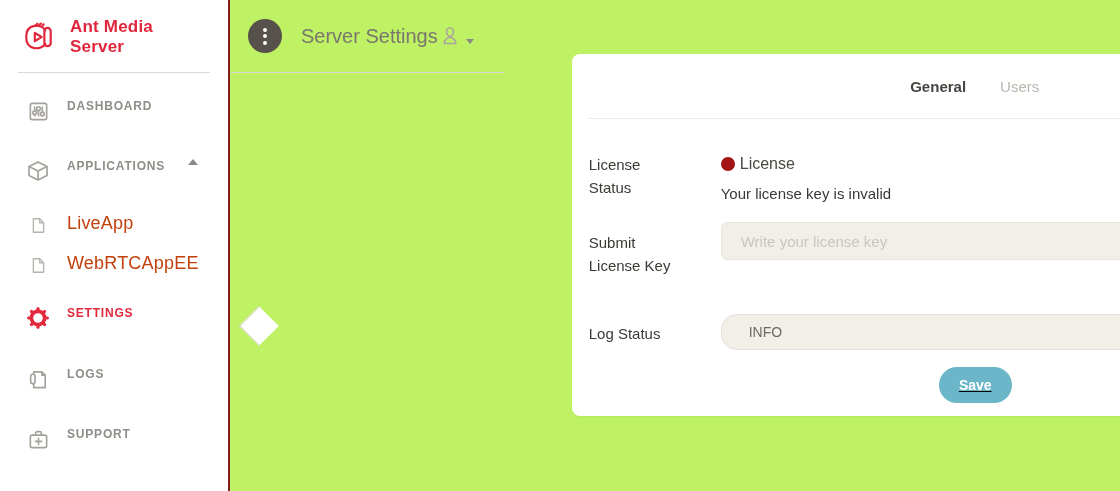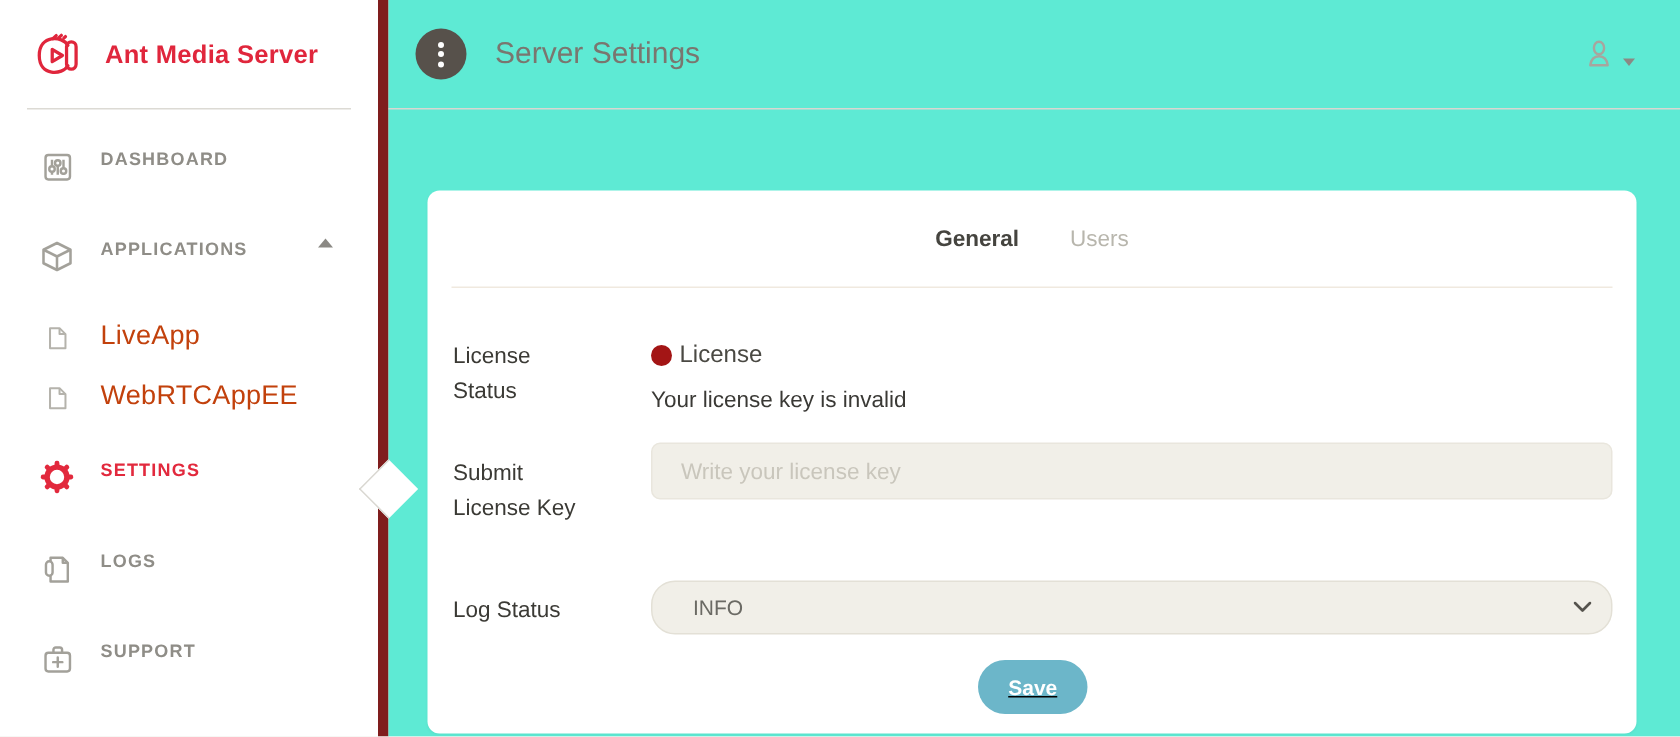--- a/index.html
+++ b/index.html
@@ -1,40 +1,40 @@
 <!DOCTYPE html>
 <html><head>
 <meta charset="utf-8">
 <style>
   * { margin:0; padding:0; box-sizing:border-box; }
   html,body { width:1120px; height:491px; font-family:"Liberation Sans", sans-serif; background:#f2f1ec; }
   .app { position:relative; display:flex; width:1120px; height:491px; overflow:hidden; }
 
   
-  .sidebar { width:259px; height:100%; background:#ffffff; border-right:7px solid #7f1d1d; flex:0 0 auto; }
+  .sidebar { width:230px; height:100%; background:#ffffff; border-right:2px solid #7f1d1d; flex:0 0 auto; }
   .brand { height:73px; display:flex; align-items:center; padding:0 18px; position:relative; }
   .brand::after { content:""; position:absolute; left:18px; right:18px; bottom:0; height:1px; background:#dcdad4; }
   .brand-logo { width:40px; height:40px; flex:0 0 auto; }
   .brand-name { margin-left:12px; font-size:17px; font-weight:600; color:#e0263c; letter-spacing:.2px; }
 
   .nav { padding-top:0; }
   .nav-item { display:flex; align-items:flex-start; height:40px; padding:0 26px; cursor:pointer; }
   .nav-item .nicon { width:24px; height:24px; margin-right:17px; flex:0 0 auto; display:flex; align-items:center; justify-content:center; }
   .nav-item .nlabel { font-size:12px; letter-spacing:.8px; color:#8f8d87; font-weight:600; }
   .nav-item.sub .nlabel { font-size:18px; letter-spacing:.2px; color:#c2410c; font-weight:400; }
   .nav-item.active .nlabel { color:#e2293d; }
   .mt26{margin-top:26px}.mt20{margin-top:20px}.mt14{margin-top:14px}.mt0{margin-top:0}.mt13{margin-top:13px}.mt21{margin-top:21px}
   .chev-up { margin-left:auto; width:0; height:0; border-left:5px solid transparent; border-right:5px solid transparent; border-bottom:6px solid #8b8984; margin-right:4px; }
 
   
   .active-notch { position:absolute; left:245px; top:312px; width:28px; height:28px; background:#ffffff;
     transform:rotate(45deg); border-left:1px solid #d9d7d1; border-bottom:1px solid #d9d7d1; z-index:6; }
 
   
-  .main { flex:1; display:flex; flex-direction:column; background:#5eead4; min-width:0; }
+  .main { flex:1; display:flex; flex-direction:row; background:#bef264; min-width:0;gap:42px; }
   .topbar { height:73px; flex:0 0 auto; border-bottom:1px solid #d9d7d1; display:flex; align-items:center; padding:0 30px 0 18px; }
   .kebab-btn { width:34px; height:34px; border-radius:50%; background:#57514b; border:none; display:flex; flex-direction:column; align-items:center; justify-content:center; gap:2.5px; cursor:pointer; }
   .kebab-btn i { width:4px; height:4px; border-radius:50%; background:#ffffff; }
   .page-title { margin-left:19px; font-size:20px; color:#7a766f; font-weight:500; }
   .topbar-right { margin-left:auto; display:flex; align-items:center; gap:4px; cursor:pointer; }
   .caret-down { width:0; height:0; border-left:4.5px solid transparent; border-right:4.5px solid transparent; border-top:5.5px solid #8b8984; margin-top:10px; }
 
   
   .content { flex:1; position:relative; }
   .card { position:absolute; left:26px; top:32px; width:806px; height:362px; background:#ffffff; border-radius:8px; box-shadow:0 1px 2px rgba(0,0,0,.04);margin-top:22px; }

